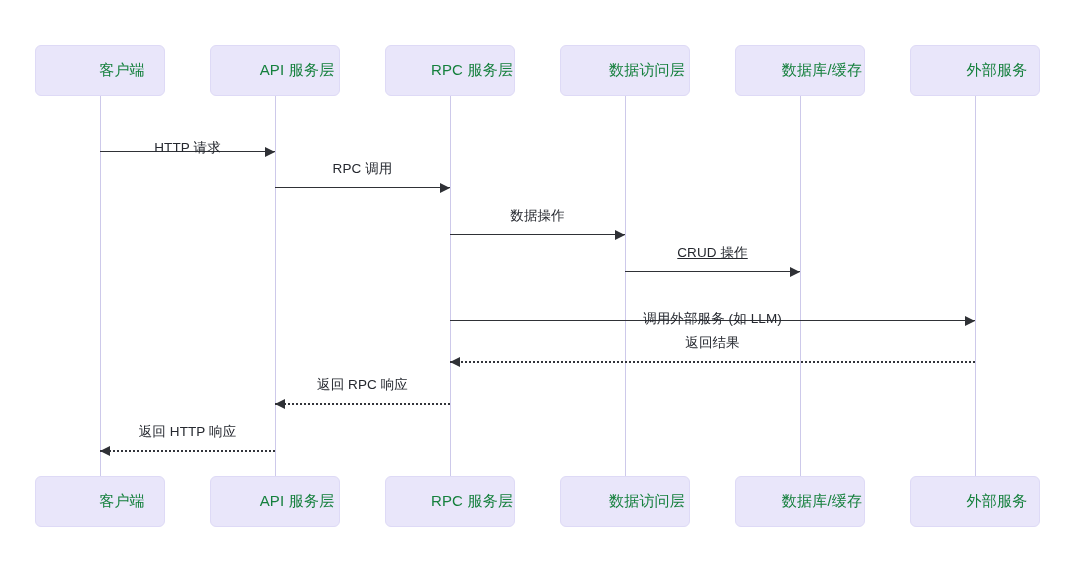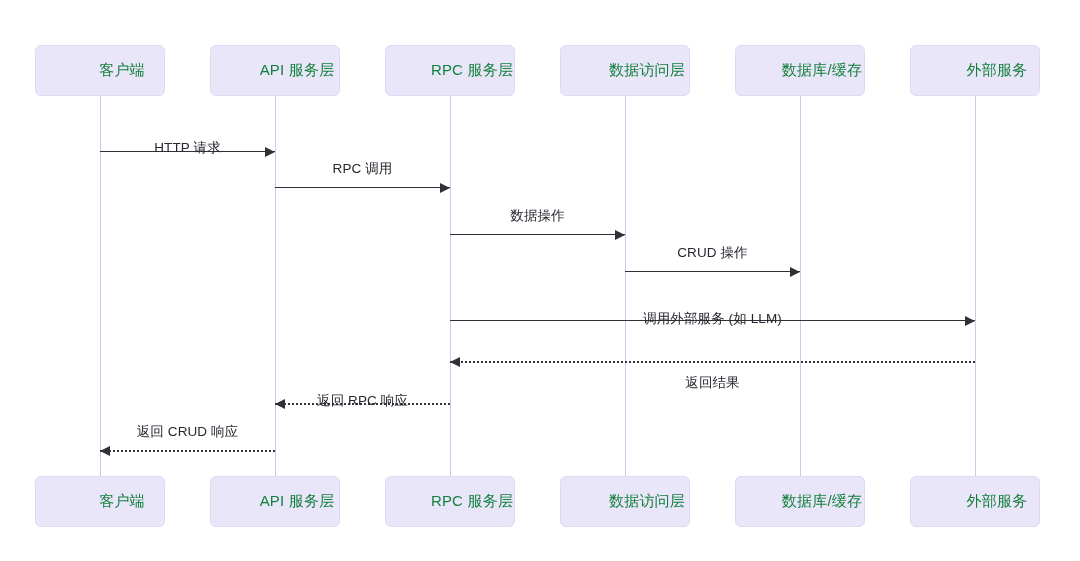--- a/index.html
+++ b/index.html
@@ -110,33 +110,33 @@
       <div class="arrowhead right" style="top: 146.5px; left: 265px;"></div>
       <div class="message-label" style="left: 187.5px; top: 124px; margin-top: 15px;">HTTP 请求</div>
       <div class="message" style="left: 275px; top: 187px; width: 175px;"></div>
       <div class="arrowhead right" style="top: 182.5px; left: 440px;"></div>
       <div class="message-label" style="left: 362.5px; top: 160px;">RPC 调用</div>
       <div class="message" style="left: 450px; top: 234px; width: 175px;"></div>
       <div class="arrowhead right" style="top: 229.5px; left: 615px;"></div>
       <div class="message-label" style="left: 537.5px; top: 207px; text-align: center;">数据操作</div>
       <div class="message" style="left: 625px; top: 271px; width: 175px;"></div>
       <div class="arrowhead right" style="top: 266.5px; left: 790px;"></div>
-      <div class="message-label" style="left: 712.5px; top: 244px;">CRUD 操作</div>
+      <div class="message-label" style="left: 712.5px; top: 244px; text-decoration: underline;">CRUD 操作</div>
       <div class="message" style="left: 450px; top: 320px; width: 525px;"></div>
       <div class="arrowhead right" style="top: 315.5px; left: 965px;"></div>
       <div class="message-label" style="left: 712.5px; top: 310px;">调用外部服务 (如 LLM)</div>
       <div class="message dashed" style="left: 450px; top: 361px; width: 525px;"></div>
       <div class="arrowhead left" style="top: 356.5px; left: 450px;"></div>
-      <div class="message-label" style="left: 712.5px; top: 334px; margin-top: 40px;">返回结果</div>
+      <div class="message-label" style="left: 712.5px; top: 334px;">返回结果</div>
       <div class="message dashed" style="left: 275px; top: 403px; width: 175px;"></div>
       <div class="arrowhead left" style="top: 398.5px; left: 275px;"></div>
-      <div class="message-label" style="left: 362.5px; top: 392px;">返回 RPC 响应</div>
+      <div class="message-label" style="left: 362.5px; top: 376px;">返回 RPC 响应</div>
       <div class="message dashed" style="left: 100px; top: 450px; width: 175px;"></div>
       <div class="arrowhead left" style="top: 445.5px; left: 100px;"></div>
-      <div class="message-label" style="left: 187.5px; top: 423px;">返回 CRUD 响应</div>
+      <div class="message-label" style="left: 187.5px; top: 423px;">返回 HTTP 响应</div>
     </div>
   <div id="bottom-boxes">
       <div class="participant-box" style="left: 35px; top: 476px; width: 130px; height: 51px;">
         <span class="participant-label">客户端</span>
       </div>
       <div class="participant-box" style="left: 210px; top: 476px; width: 130px; height: 51px;">
         <span class="participant-label">API 服务层</span>
       </div>
       <div class="participant-box" style="left: 385px; top: 476px; width: 130px; height: 51px;">
         <span class="participant-label">RPC 服务层</span>

